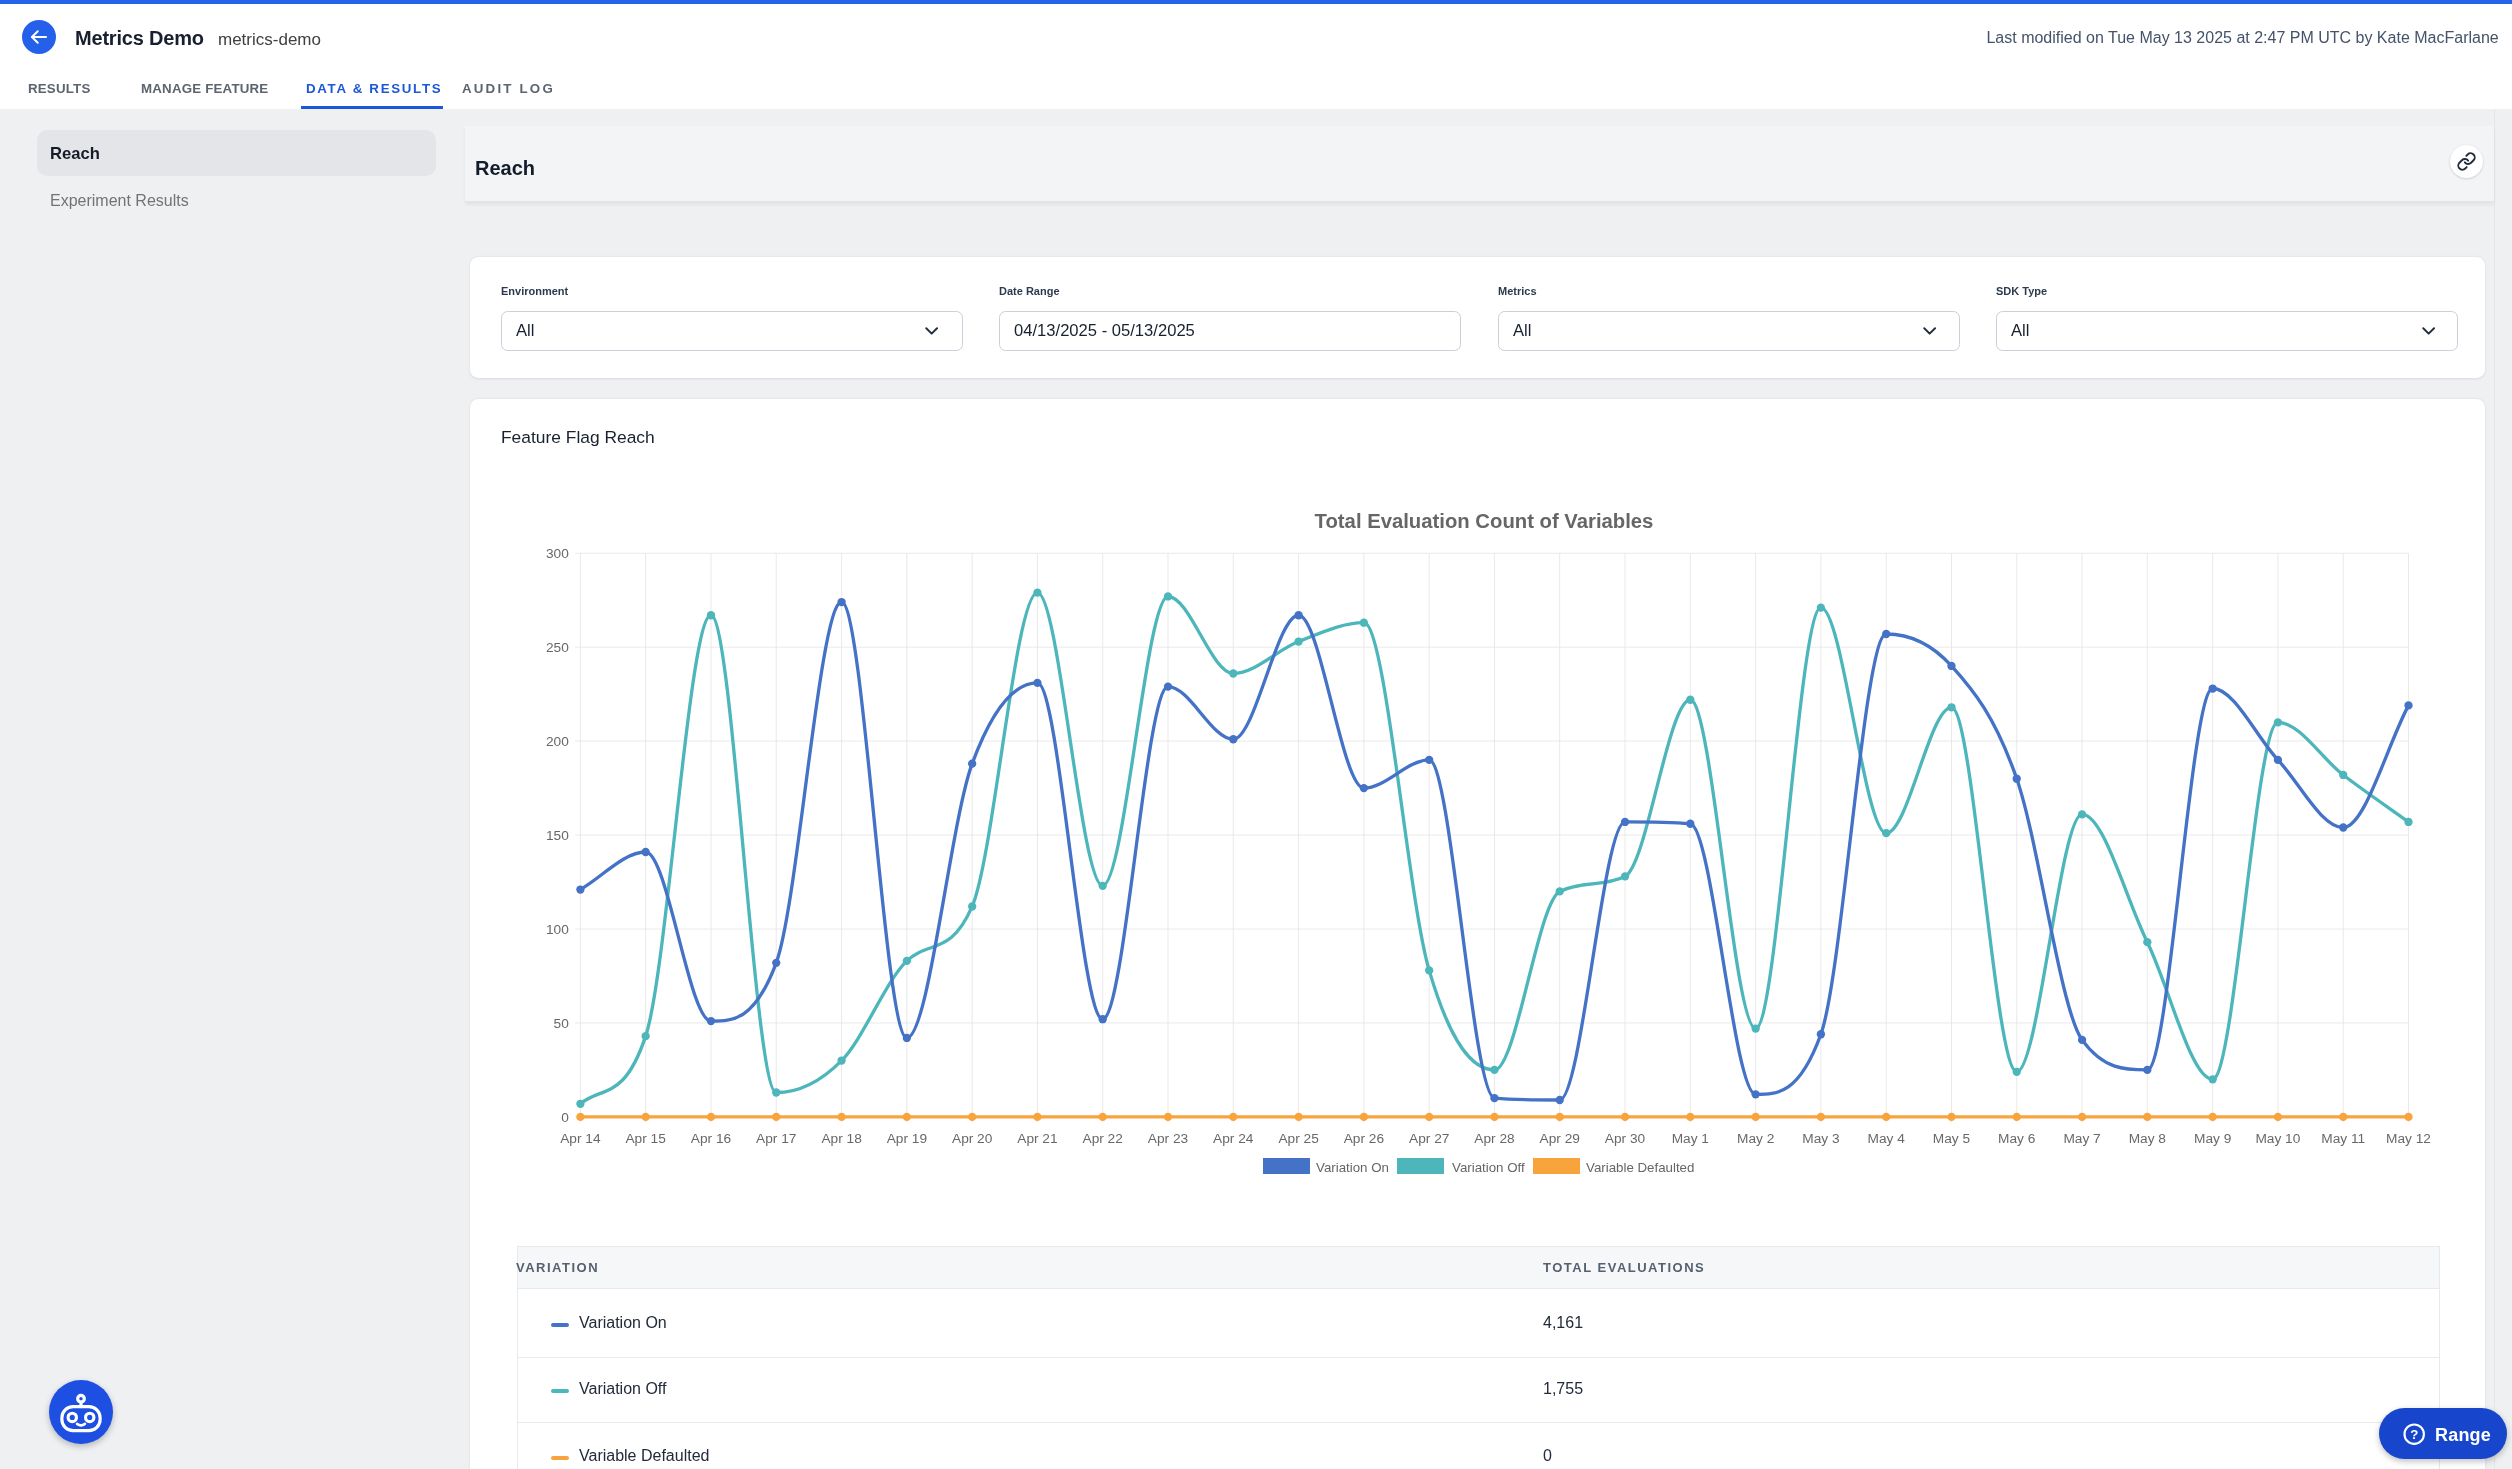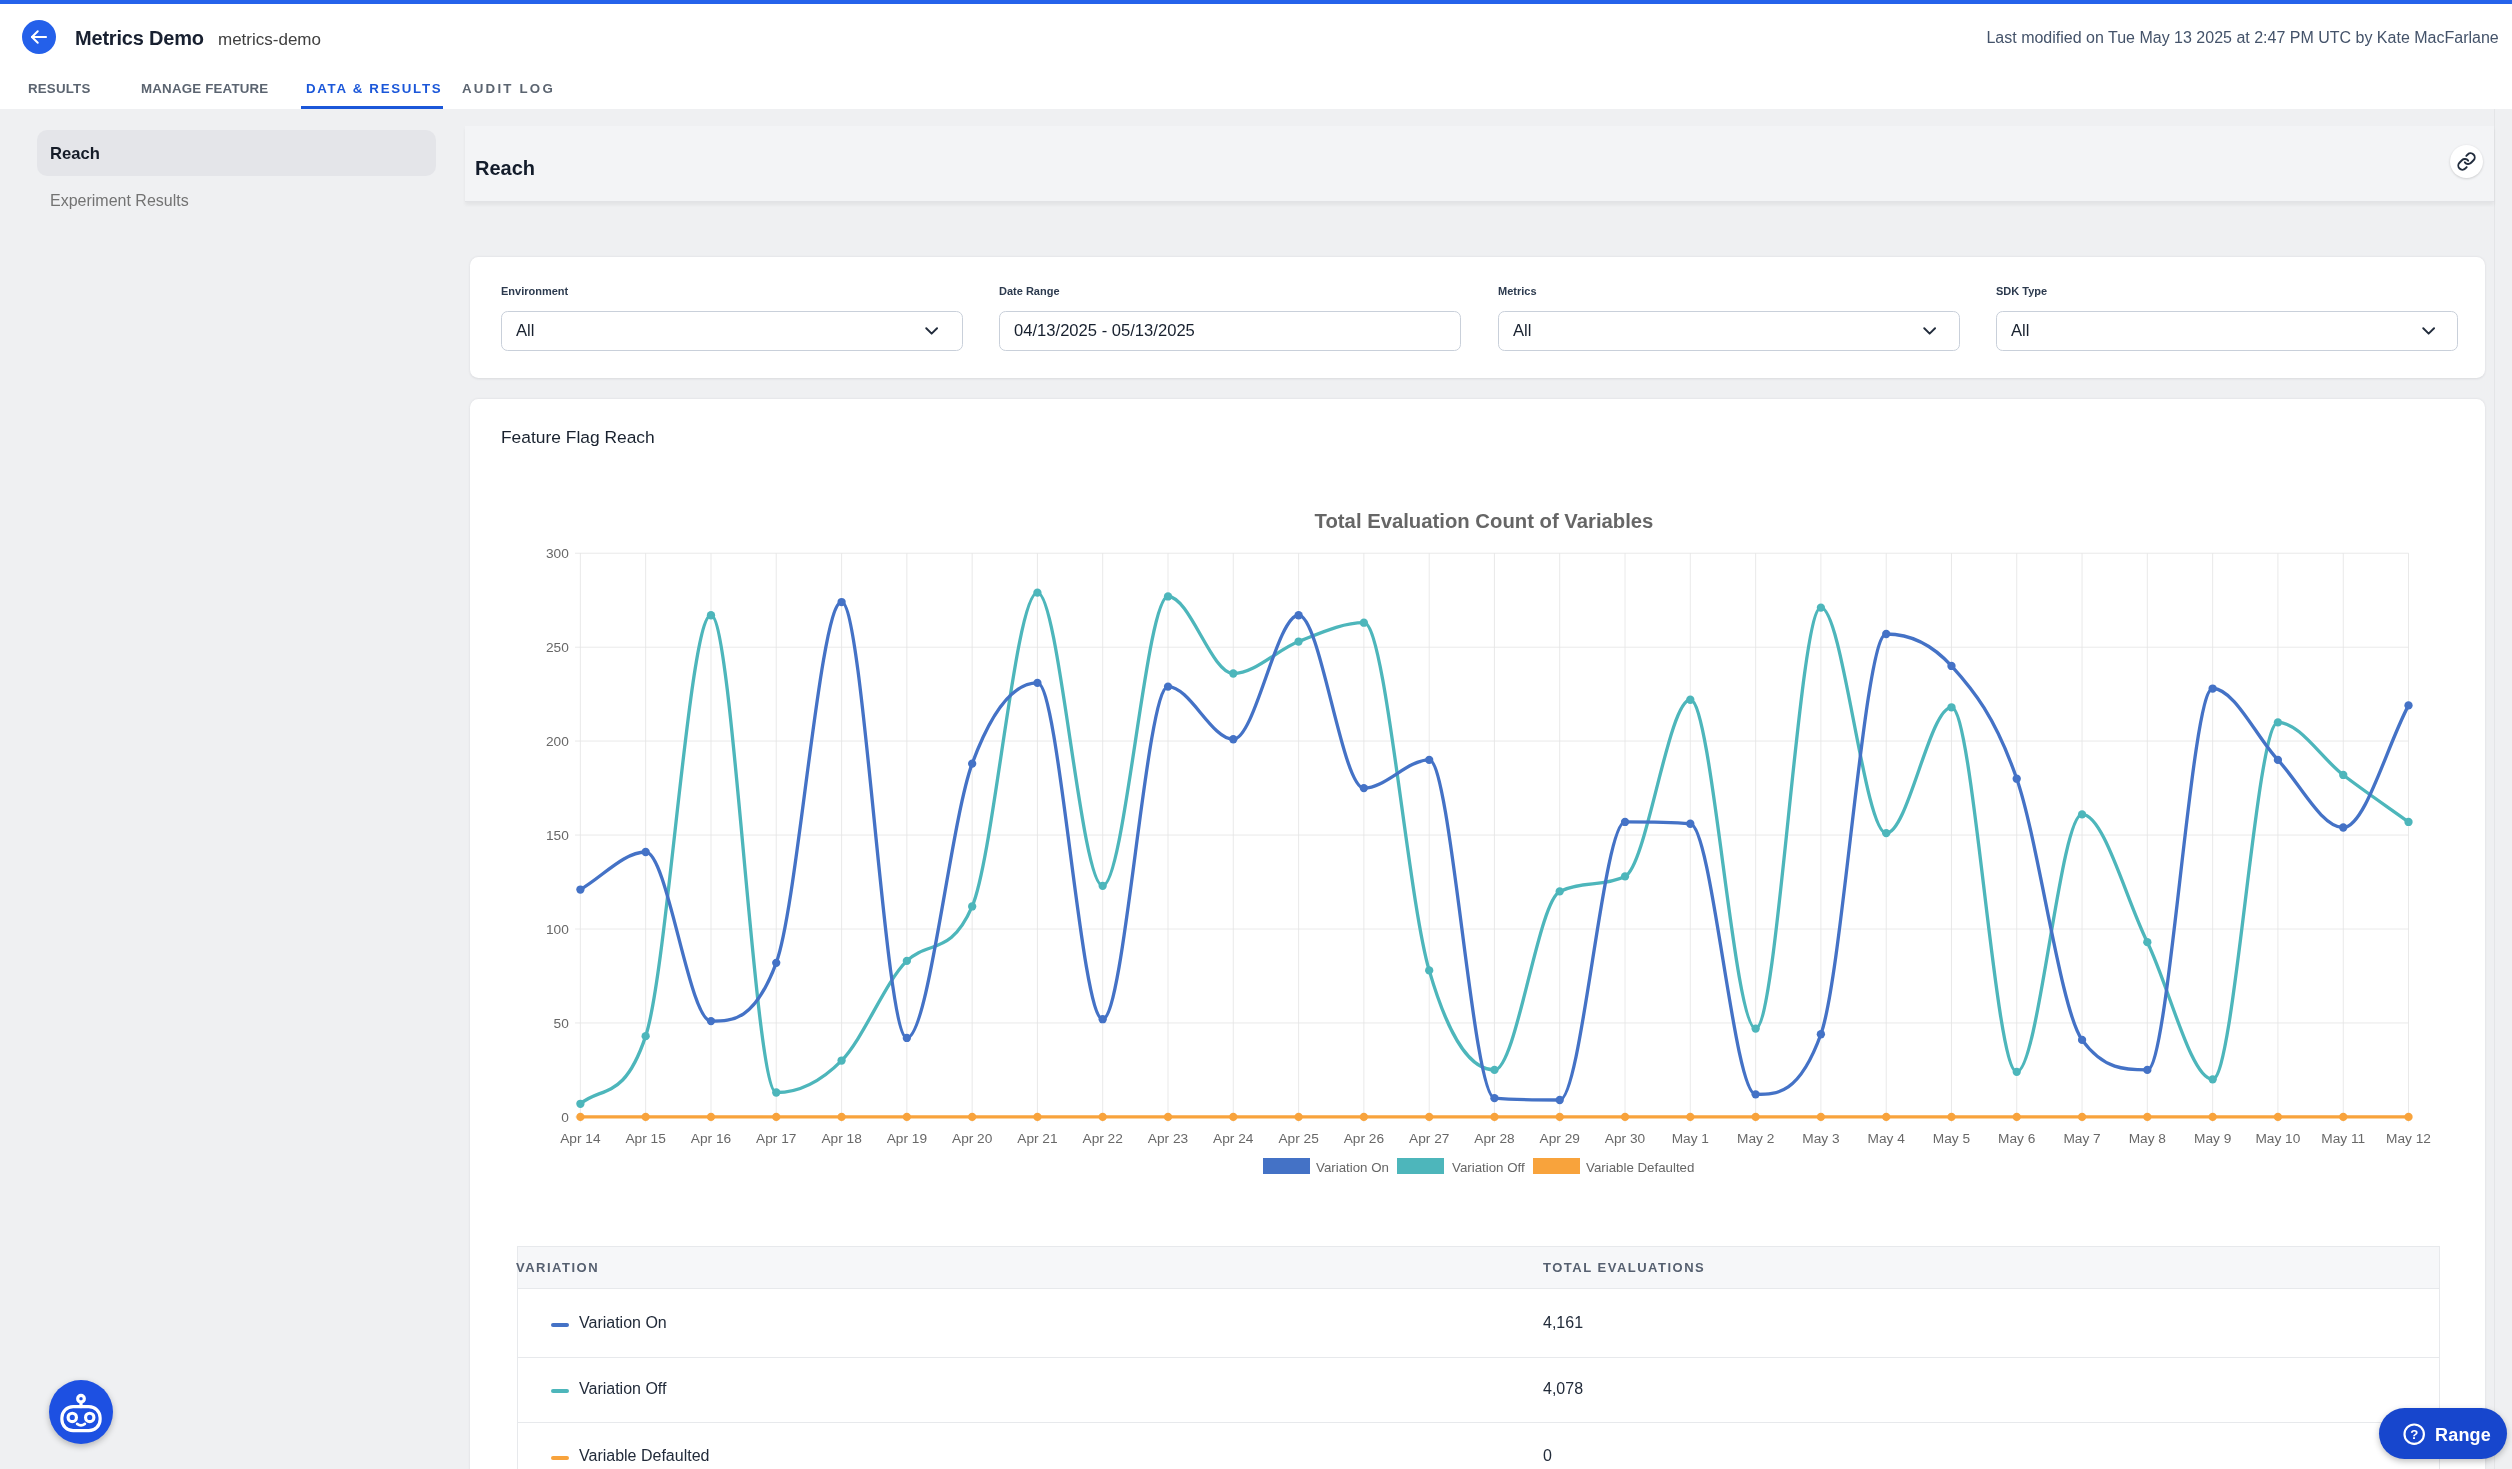--- a/index.html
+++ b/index.html
@@ -273,21 +273,21 @@
 <div class="abs thead"></div>
 <div class="abs th" style="left:516px">VARIATION</div>
 <div class="abs th" style="left:1543px">TOTAL EVALUATIONS</div>
 <div class="abs rowline" style="top:1357px"></div>
 <div class="abs rowline" style="top:1422px"></div>
 <div class="abs dash" style="left:551px;top:1323px;background:#4472c6"></div>
 <div class="abs celltext" style="left:579px;top:1314px">Variation On</div>
 <div class="abs celltext" style="left:1543px;top:1314px">4,161</div>
 <div class="abs dash" style="left:551px;top:1389px;background:#4db6bb"></div>
 <div class="abs celltext" style="left:579px;top:1380px">Variation Off</div>
-<div class="abs celltext" style="left:1543px;top:1380px">4,078</div>
+<div class="abs celltext" style="left:1543px;top:1380px">1,755</div>
 <div class="abs dash" style="left:551px;top:1456px;background:#f8a33c"></div>
 <div class="abs celltext" style="left:579px;top:1447px">Variable Defaulted</div>
 <div class="abs celltext" style="left:1543px;top:1447px">0</div>
 
 <div class="abs robot"><svg width="64" height="64" viewBox="0 0 77 77" fill="none" stroke="#fff" stroke-width="3.8" stroke-linecap="round">
       <circle cx="38.5" cy="22.5" r="4"></circle>
       <line x1="38.5" y1="26.5" x2="38.5" y2="32"></line>
       <rect x="15.5" y="32" width="46" height="29" rx="13.5"></rect>
       <circle cx="28" cy="45" r="5"></circle>
       <circle cx="49" cy="45" r="5"></circle>

